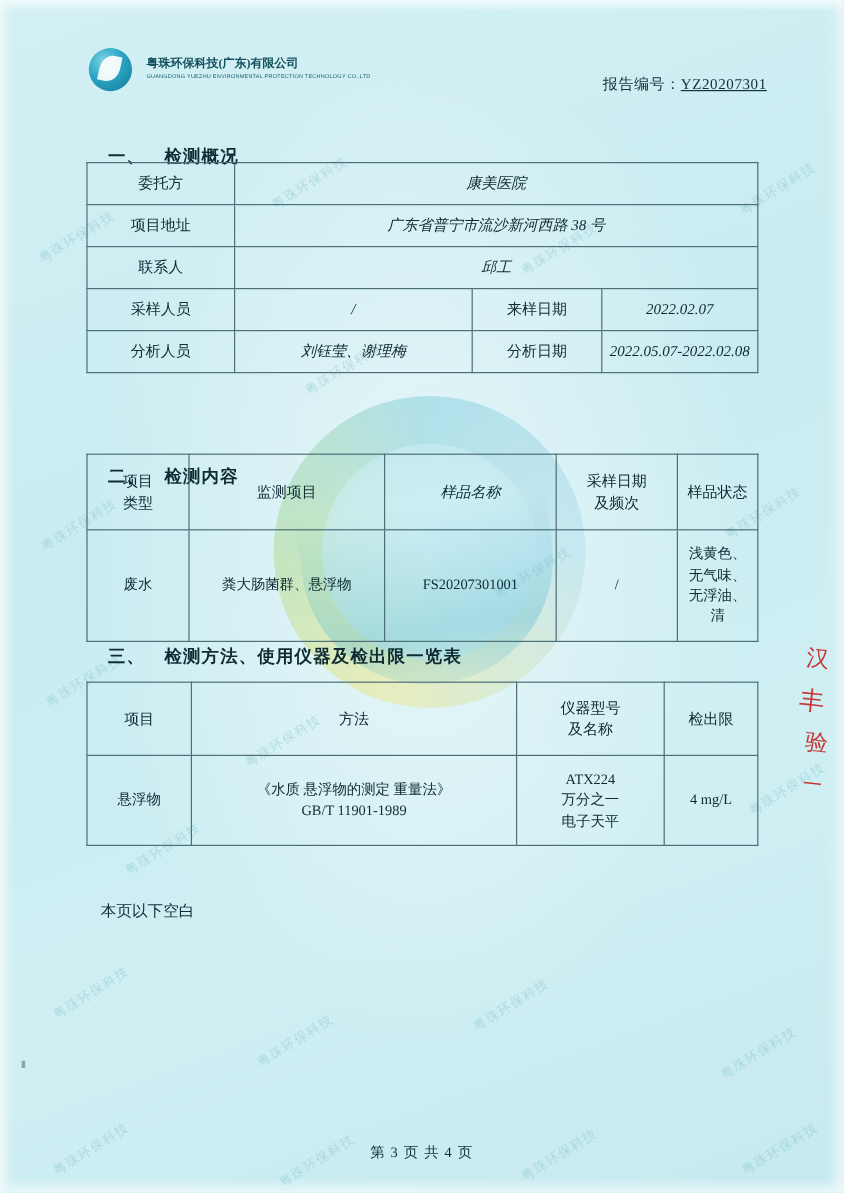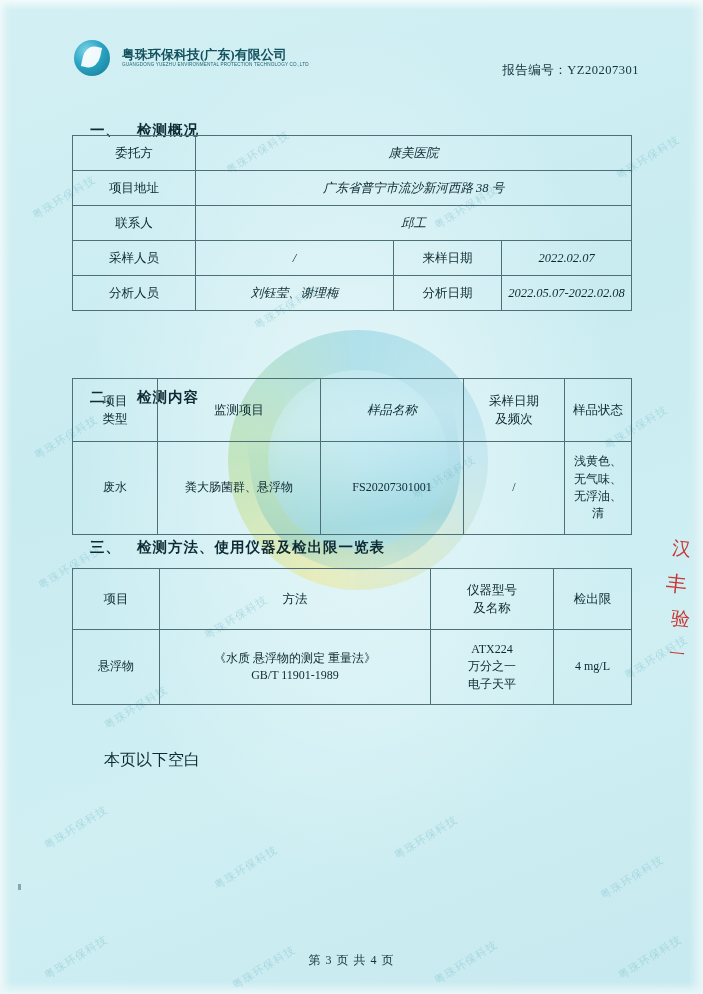--- a/index.html
+++ b/index.html
@@ -110,41 +110,42 @@
     background: #ffffff;
     border-radius: 60% 0 60% 0;
     transform: rotate(12deg);
     opacity: 0.92;
   }
   .logo-text {
     margin-left: 6px;
     line-height: 1.05;
   }
   .logo-cn {
-    font-size: 13px;
+    font-size: 10px;
     color: #14515f;
     font-weight: bold;
     letter-spacing: 0px;
     font-family: "Liberation Serif", serif;
   }
   .logo-en {
     font-size: 4.6px;
     color: #1d6472;
     letter-spacing: 0.2px;
     font-family: "Liberation Sans", sans-serif;
     margin-top: 2px;
   }
   .report-no {
     position: absolute;
     right: 64px; top: 62px;
     font-size: 12.5px;
     color: #12323c;
     letter-spacing: 0.5px;
   }
   .report-no .num {
+    text-decoration: underline;
   }
 
   
   .sec {
     position: absolute;
     font-size: 14.5px;
     font-weight: bold;
     color: #0e2b33;
     letter-spacing: 1px;
   }
@@ -168,22 +169,22 @@
   td.lbl { font-size: 12.5px; }
   td.val { font-size: 12.5px; font-style: italic; }
   .t1 { left: 72px; top: 135px; width: 560px; }
   .t1 td { height: 26px; }
   .t2 { left: 72px; top: 378px; width: 560px; }
   .t3 { left: 72px; top: 568px; width: 560px; }
   .th-cell { font-size: 12.5px; }
 
   .blank-note {
     position: absolute;
-    left: 104px; top: 750px;
-    font-size: 16px;
+    left: 84px; top: 750px;
+    font-size: 13px;
     color: #0e2b33;
   }
   .footer {
     position: absolute;
     left: 0; top: 952px;
     width: 703px;
     text-align: center;
     font-size: 12px;
     color: #12323c;
     letter-spacing: 1px;

